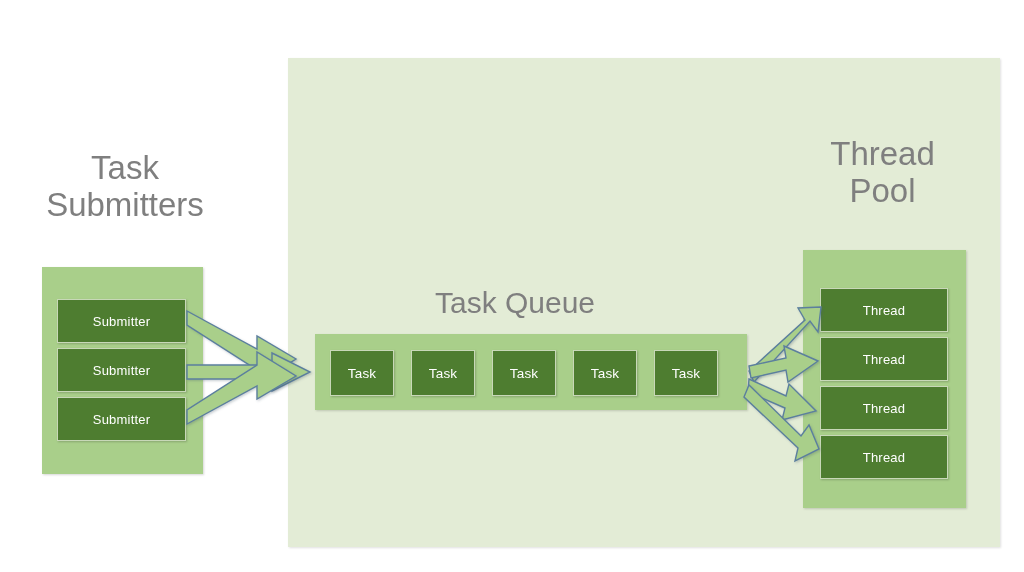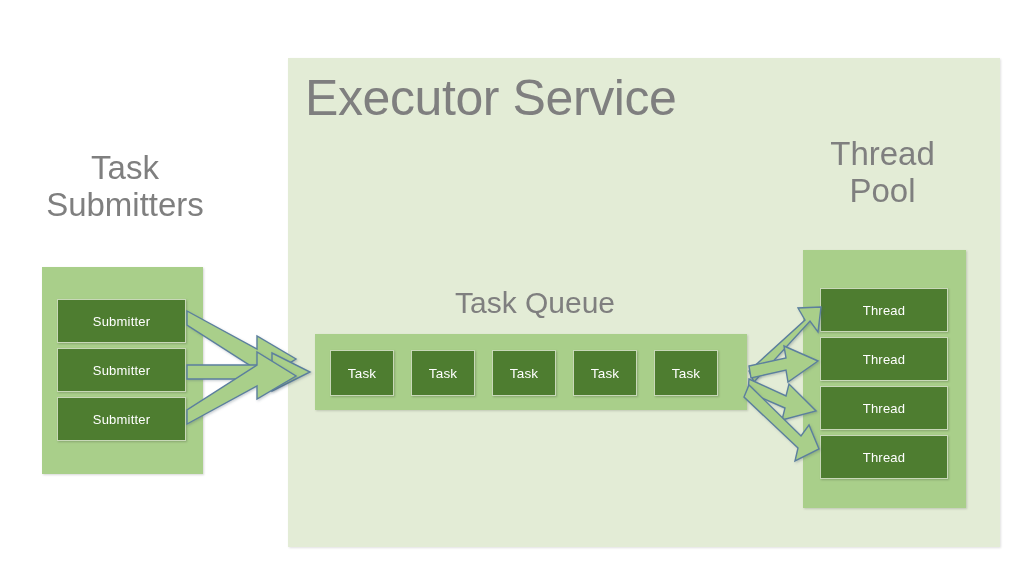--- a/index.html
+++ b/index.html
@@ -59,21 +59,21 @@
     text-align: left;
     letter-spacing: -0.4px;
   }
   #submitters-title {
     left: 0px;
     top: 150px;
     width: 250px;
     font-size: 33px;
   }
   #queue-title {
-    left: 320px;
+    left: 300px;
     top: 286px;
     width: 430px;
     font-size: 30px;
   }
   #pool-title {
     left: 790px;
     top: 136px;
     width: 185px;
     font-size: 33px;
   }
@@ -93,21 +93,20 @@
     stroke-linejoin: miter;
   }
 </style>
 </head>
 <body>
 
 <div id="canvas">
 
   <div class="panel-outer" id="executor-panel" style="left:288px; top:58px; width:712px; height:489px;"></div>
 
-  <div class="heading" id="executor-title">Executor Service</div>
 
   <div class="heading" id="submitters-title">Task
 Submitters</div>
 
   <div class="group-box" id="submitters-group" style="left:42px; top:267px; width:161px; height:207px;"></div>
 
   <div class="node-box" style="left:57px; top:299px; width:129px; height:44px;">
     <span>Submitter</span>
   </div>
   <div class="node-box" style="left:57px; top:348px; width:129px; height:44px;">

